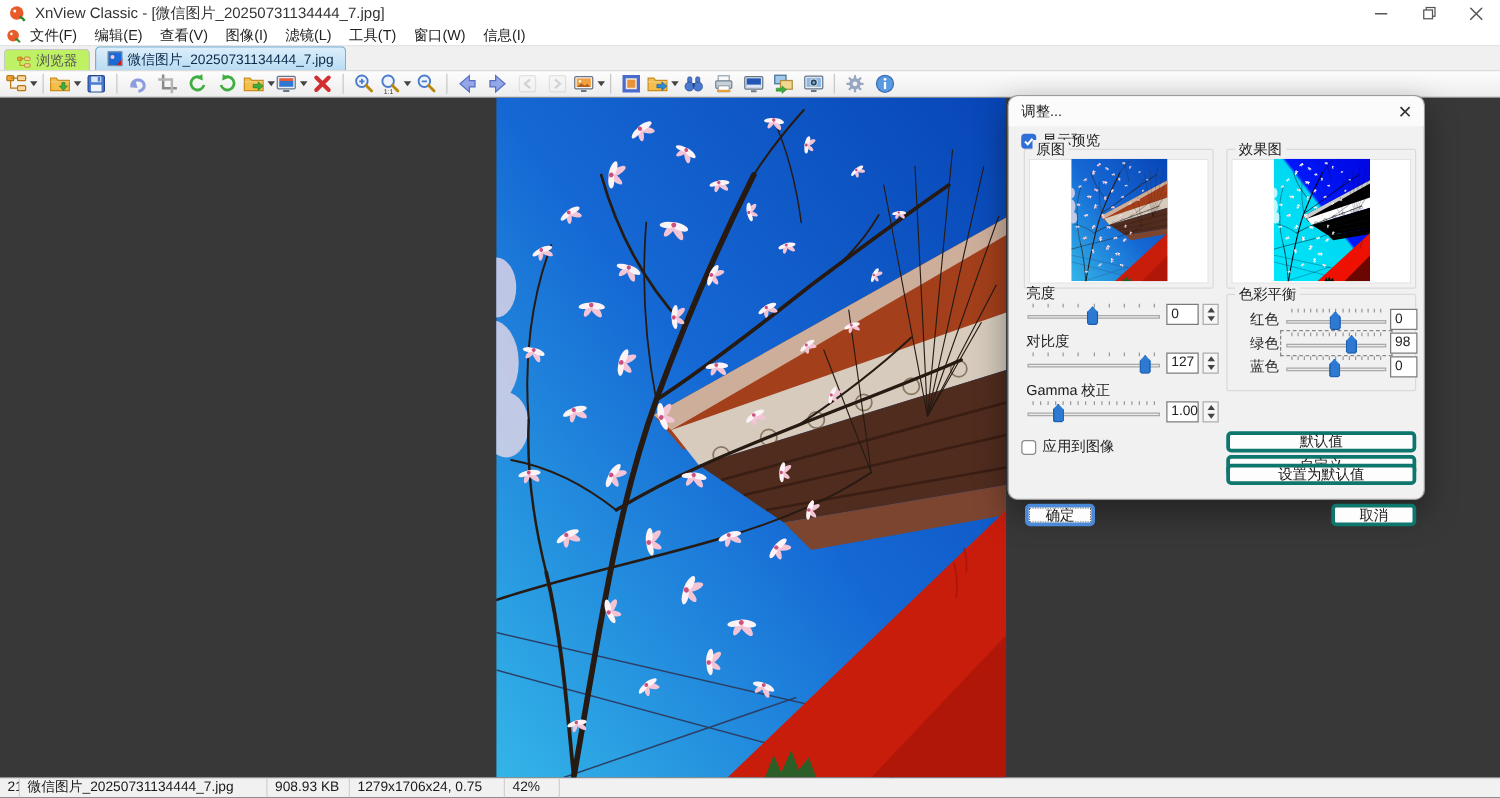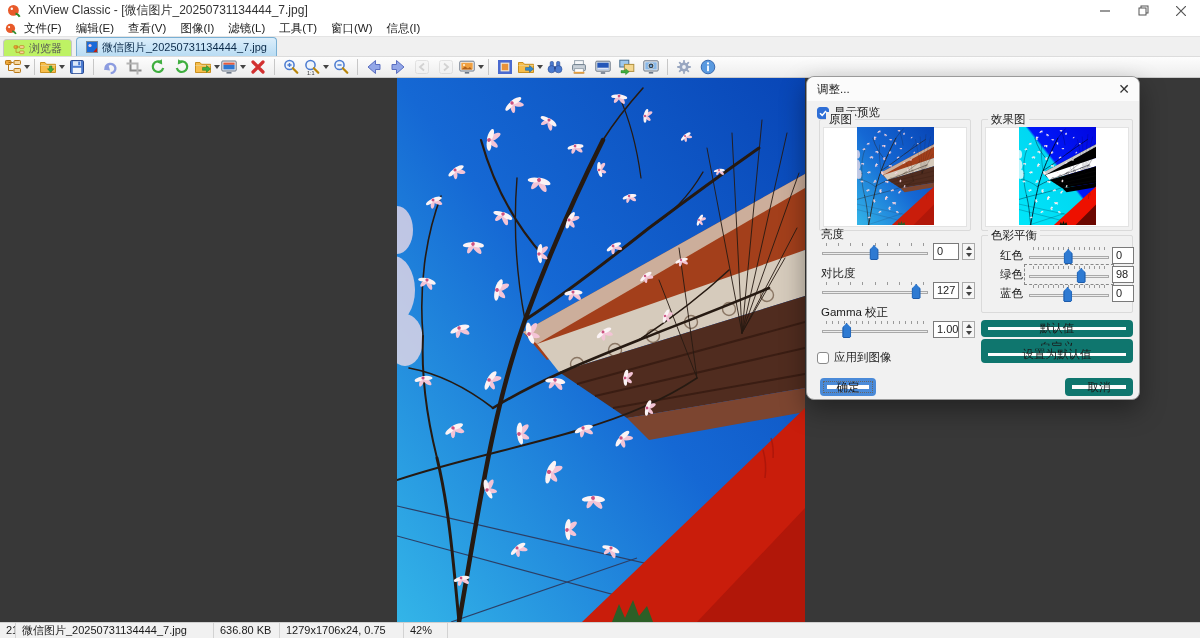--- a/index.html
+++ b/index.html
@@ -65,21 +65,21 @@
   .val { position:absolute; top:1px; width:26px; height:17px; background:#fff; border:1px solid #7a7a7a; font-size:11px; line-height:15px; padding-left:3px; }
   .spin { position:absolute; top:1px; width:13px; height:17px; border:1px solid #ababab; background:#f6f6f6; display:flex; flex-direction:column; }
   .su,.sd { flex:1; display:flex; align-items:center; justify-content:center; }
   .su::after { content:""; border-left:3px solid transparent; border-right:3px solid transparent; border-bottom:4px solid #444; }
   .sd::after { content:""; border-left:3px solid transparent; border-right:3px solid transparent; border-top:4px solid #444; }
   .crow { position:absolute; left:12px; width:152px; height:19px; }
   .crow .clabel { position:absolute; left:6px; top:2px; width:26px; }
   .crow .strip { left:34px; width:82px; }
   .crow .ring { position:absolute; left:30px; top:-1px; width:90px; height:21px; border:1px dashed #888; }
   .crow .val { left:118px; width:22px; }
-  .dbtn { position:absolute; background:#fdfdfd; border:7px solid #0f766e; border-radius:4px; font-size:11.5px; color:#1a1a1a; display:flex; align-items:center; justify-content:center; font-family:inherit; }
+  .dbtn { position:absolute; background:#fdfdfd; border:3px solid #0f766e; border-radius:4px; font-size:11.5px; color:#1a1a1a; display:flex; align-items:center; justify-content:center; font-family:inherit;margin-top:25px; }
   .dbtn.focused { border-color:#4a8ad8; outline:1px dotted #666; outline-offset:-4px; }
 </style>
 </head>
 <body>
 
 <div class="window">
 
   <div class="titlebar">
     <span class="appicon" id="app-icon-1"><svg width="14" height="14" viewBox="0 0 14 14">
           <circle cx="6.4" cy="6.4" r="5.4" fill="#e85a2a"></circle>
@@ -718,21 +718,21 @@
             <ellipse cx="4" rx="6.2" ry="2.3" transform="rotate(70)" fill="#f3c4d6"></ellipse>
             <ellipse cx="-4" rx="5.8" ry="2.2" transform="rotate(-60)" fill="#fbf3f5"></ellipse>
             <circle r="1.7" fill="#cb507f"></circle>
           </g>
         </svg></div>
   </div>
 
   <div class="statusbar" id="statusbar">
       <div class="sseg" style="width: 16px;">21/27</div>
       <div class="sseg" style="width: 198px;">微信图片_20250731134444_7.jpg</div>
-      <div class="sseg" style="width: 66px;">636.80 KB</div>
+      <div class="sseg" style="width: 66px;">908.93 KB</div>
       <div class="sseg" style="width: 124px;">1279x1706x24, 0.75</div>
       <div class="sseg" style="width: 44px;">42%</div>
     </div>
 
   <div class="dialog">
     <div class="dtitle">
       <span class="dtext">调整...</span>
       <span class="dclose">✕</span>
     </div>
 

